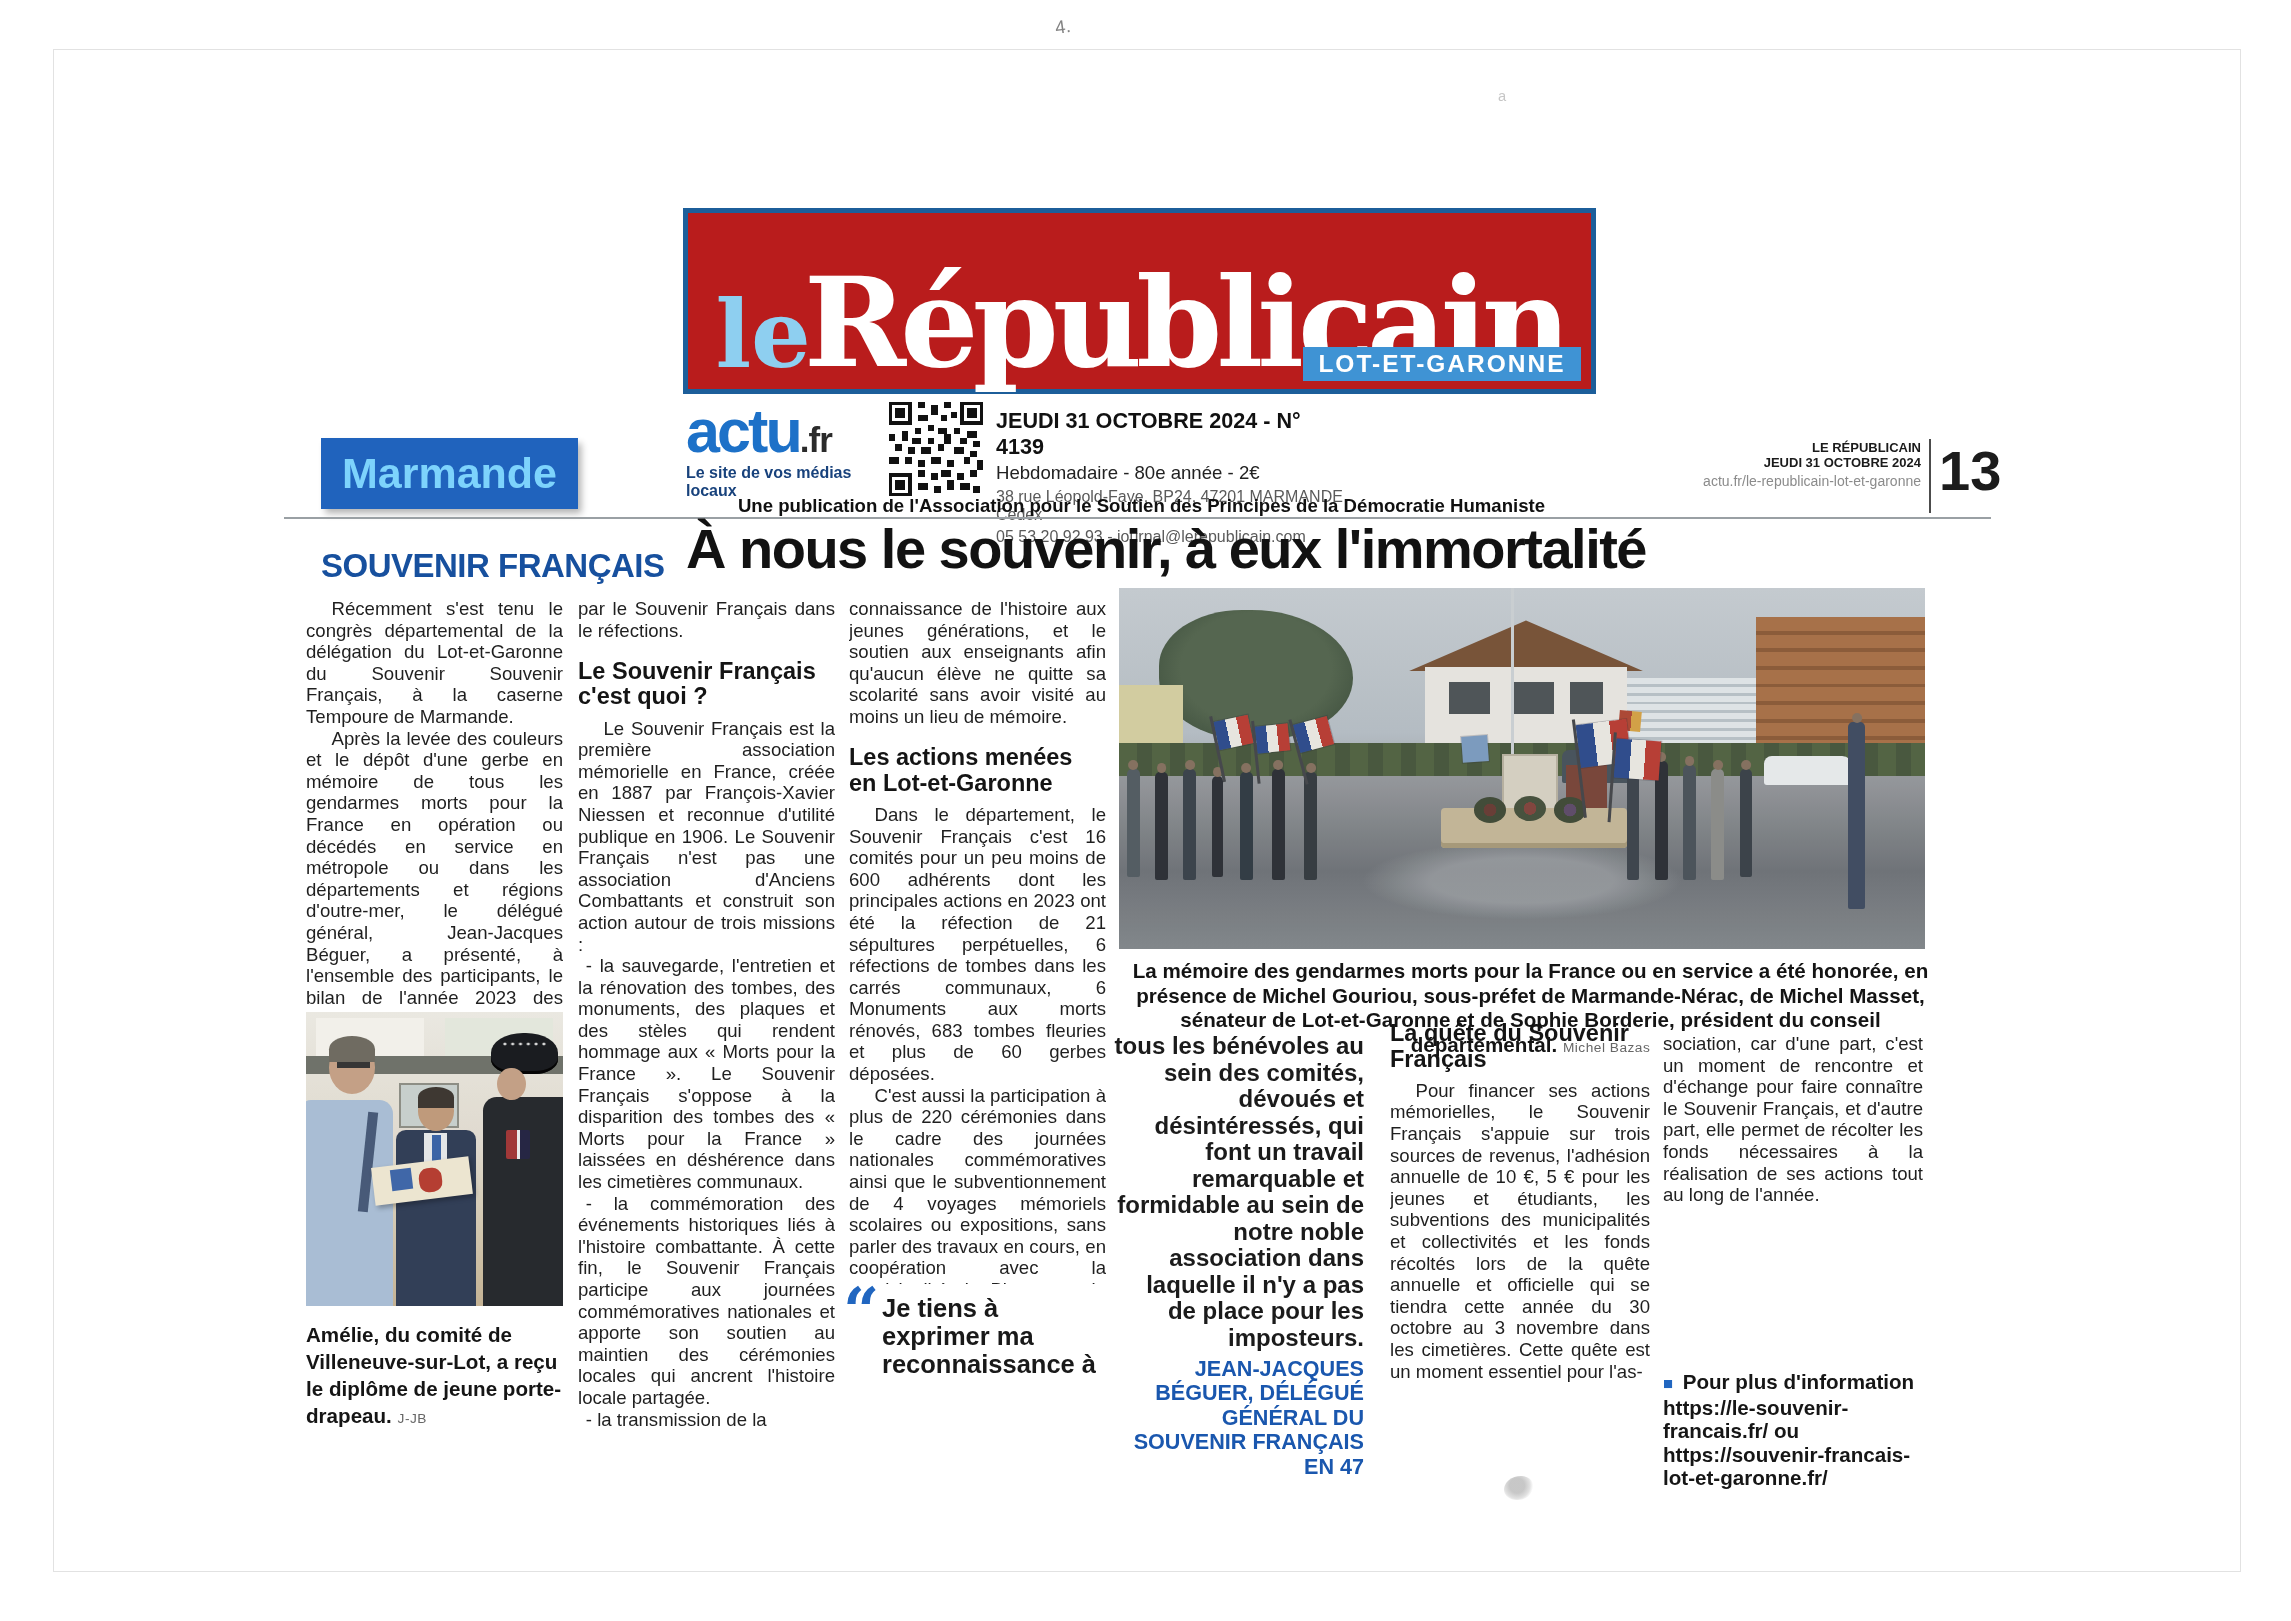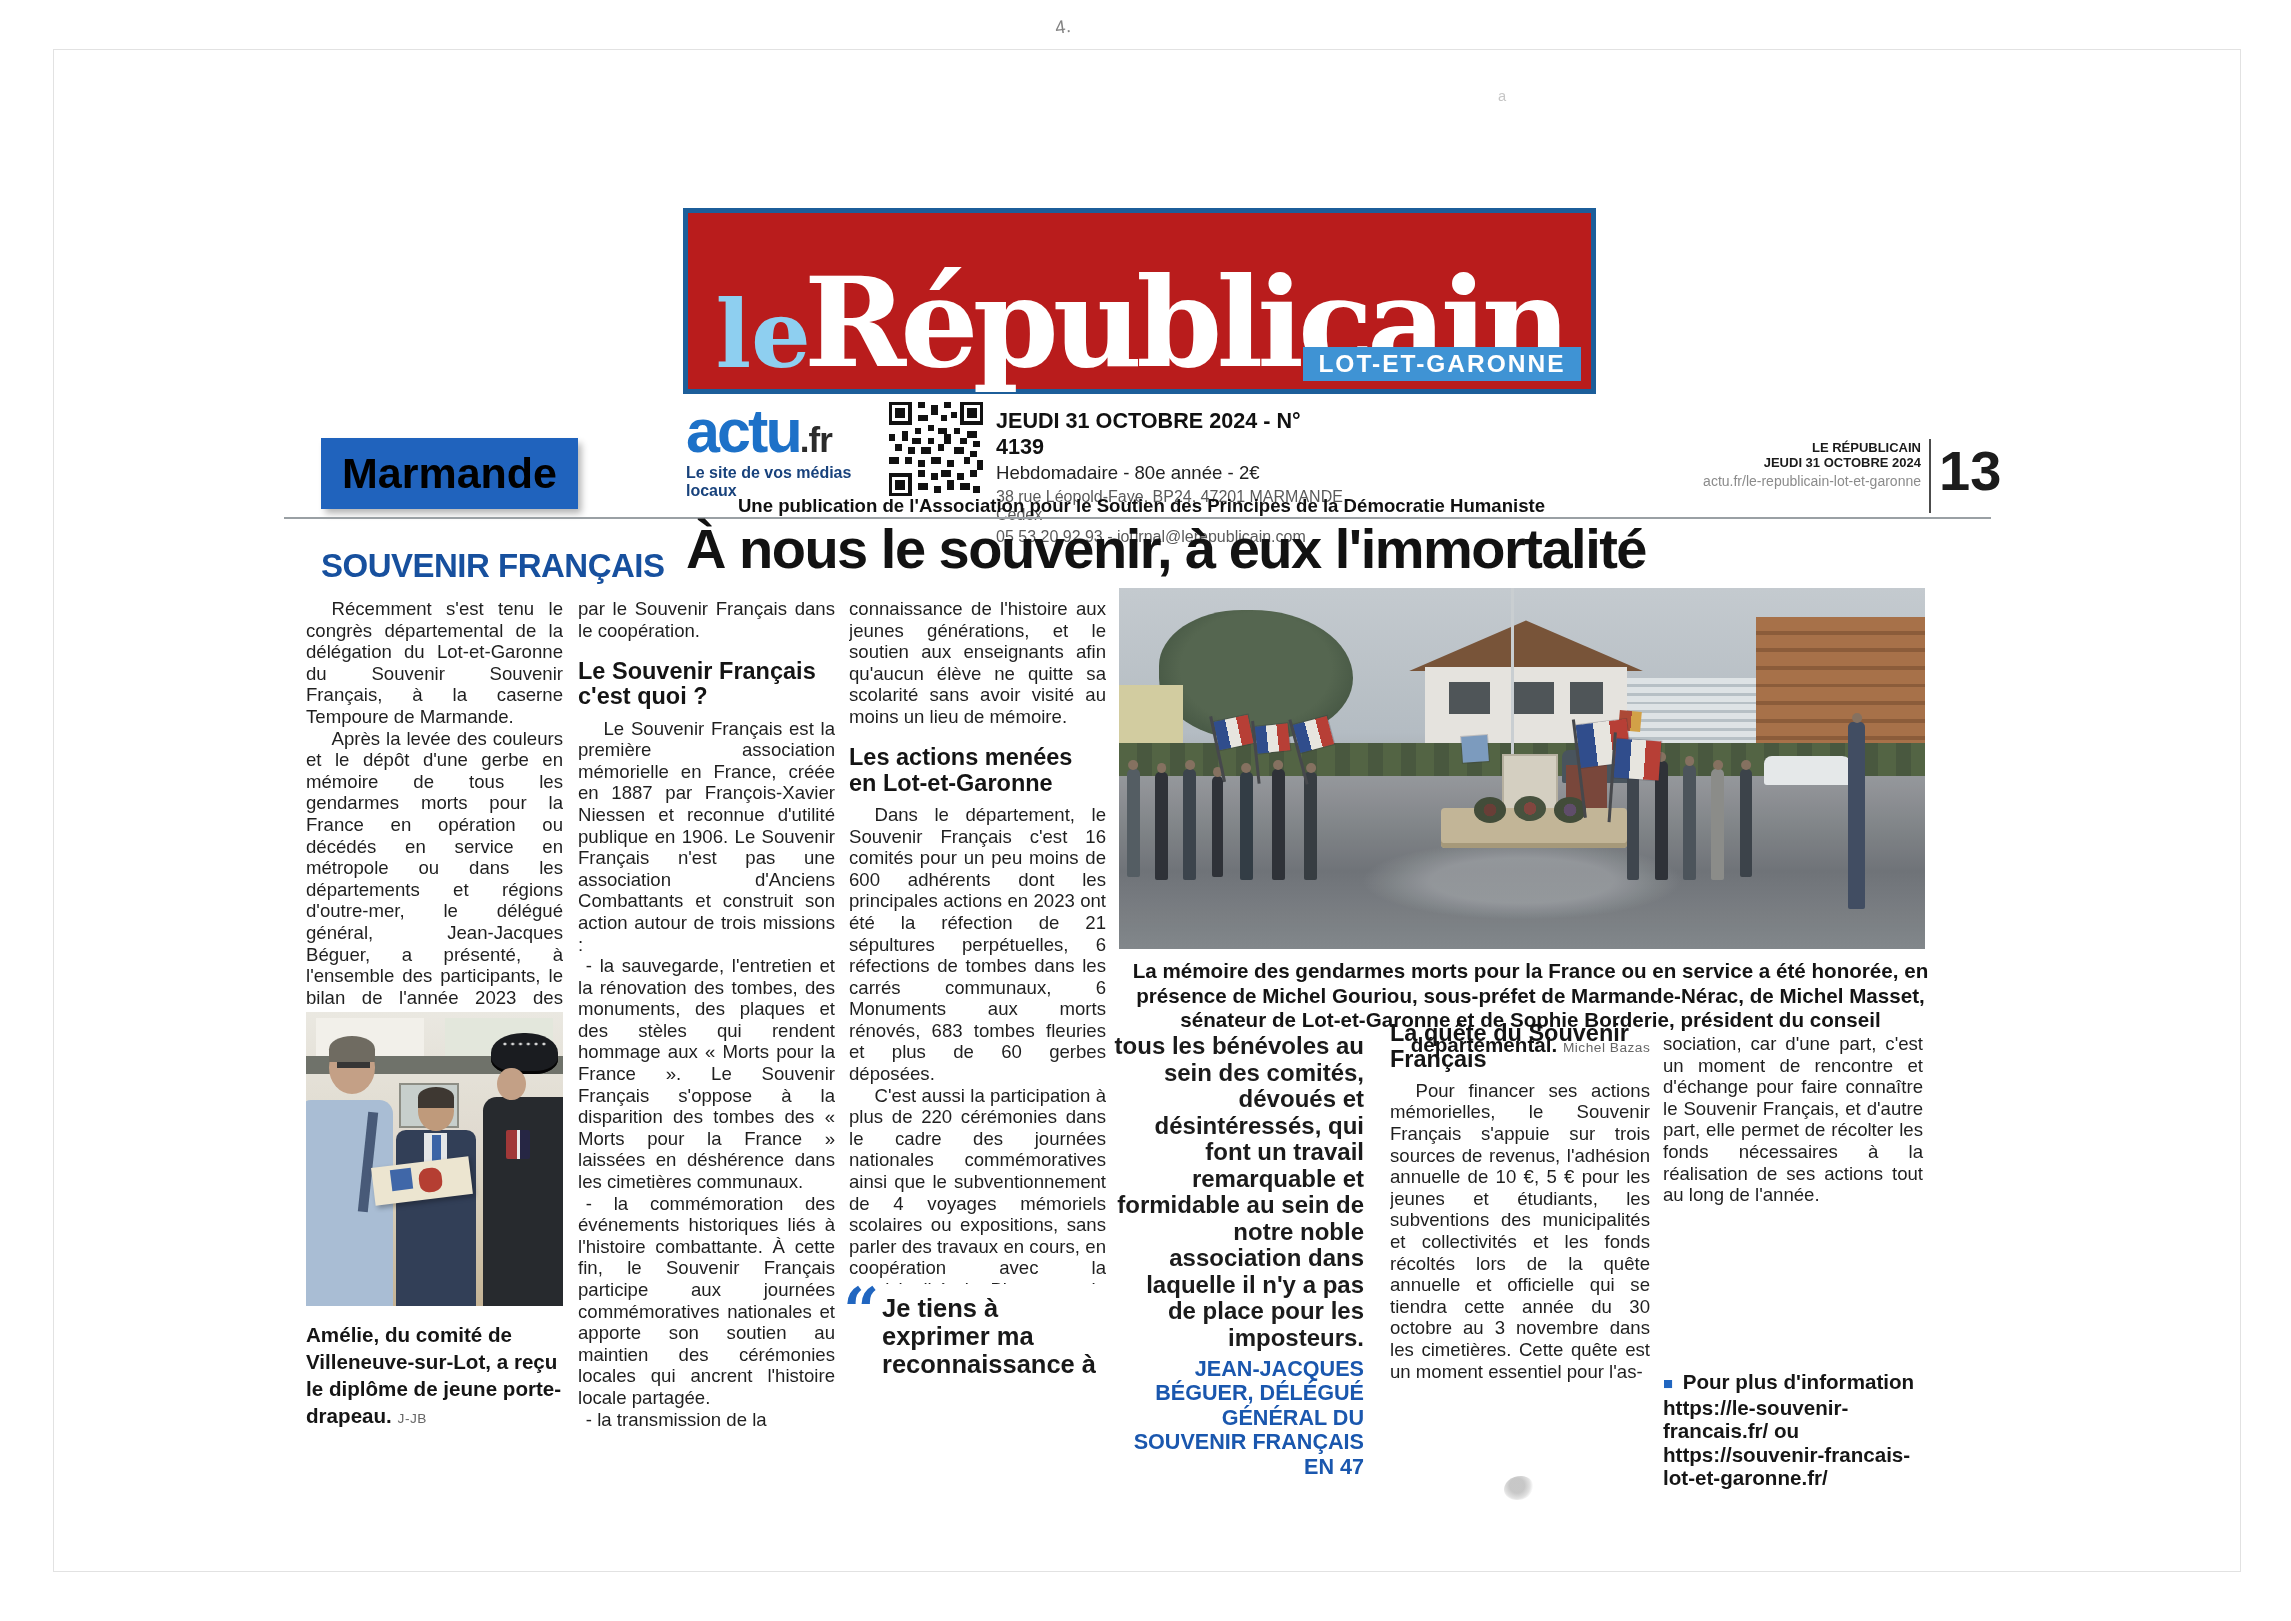--- a/index.html
+++ b/index.html
@@ -19,21 +19,21 @@
   #masthead{left:683px;top:208px;width:913px;height:186px;background:#b91c1c;
       border:5.9px solid #1c5e9a;box-sizing:border-box;}
   #masthead-le{position:absolute;left:27.4px;bottom:7.8px;font-family:"DejaVu Serif",serif;font-weight:bold;
       font-size:94px;color:#8ecff0;line-height:1;}
   #masthead-title{position:absolute;left:116px;bottom:3.9px;font-family:"DejaVu Serif",serif;font-weight:bold;
       font-size:123px;letter-spacing:-5.9px;color:#ffffff;line-height:1;white-space:nowrap;}
   #masthead-region{position:absolute;right:9.8px;bottom:7.8px;background:#3f93d4;color:#ffffff;
       font-size:24.5px;font-weight:bold;letter-spacing:2px;padding:2.9px 15.7px;}
 
   
-  #marmande{left:321px;top:438px;width:257px;height:71px;background:#2063bd;color:#000000;
+  #marmande{left:321px;top:438px;width:257px;height:71px;background:#2063bd;color:#7dd3fc;
       font-size:43px;font-weight:bold;display:flex;align-items:center;justify-content:center;
       box-shadow:3.9px 4.9px 6.9px rgba(0,0,0,.3);}
   #actu-block{left:686px;top:404px;width:201px;height:93px;}
   #actu-brand{font-size:61px;font-weight:bold;letter-spacing:-2.9px;color:#1d71c8;line-height:.9;}
   #actu-tld{font-size:35px;font-weight:bold;color:#2b2b2b;letter-spacing:-1px;}
   #actu-tagline{font-size:16px;font-weight:bold;color:#18427c;margin-top:3.9px;}
   #qr{left:889px;top:402px;width:94px;height:94px;}
   #issue-info{left:996px;top:408px;width:353px;}
   .issue-l1{font-size:21.6px;font-weight:bold;color:#111;}
   .issue-l2{font-size:18.6px;color:#222;margin-top:2px;}
@@ -231,21 +231,21 @@
   <div class="abs" style="left:26%;top:51%;width:38%;height:13%;background:#f1e9d2;transform:rotate(-7deg);box-shadow:2px 2.9px 4.9px rgba(0,0,0,.3);"></div>
   <div class="abs" style="left:33%;top:53.5%;width:8%;height:7%;background:#3a66b0;transform:rotate(-7deg);"></div>
   <div class="abs" style="left:44%;top:53%;width:9%;height:8%;background:#c0392b;border-radius:40%;transform:rotate(-7deg);"></div>
 </div>
 <div class="abs" id="caption-small">
   <span>Amélie, du comité de Villeneuve-sur-Lot, a reçu le diplôme de jeune porte-drapeau.</span>
   <span class="credit">J-JB</span>
 </div>
 
 <div class="abs col" id="col2">
-  <p>par le Souvenir Français dans le coopération.</p>
+  <p>par le Souvenir Français dans le réfections.</p>
   <h2>Le Souvenir Français c'est quoi ?</h2>
   <p class="indent">Le Souvenir Français est la première association mémorielle en France, créée en 1887 par François-Xavier Niessen et reconnue d'utilité publique en 1906. Le Souvenir Français n'est pas une association d'Anciens Combattants et construit son action autour de trois missions :</p>
   <p class="dash">- la sauvegarde, l'entretien et la rénovation des tombes, des monuments, des plaques et des stèles qui rendent hommage aux « Morts pour la France ». Le Souvenir Français s'oppose à la disparition des tombes des « Morts pour la France » laissées en déshérence dans les cimetières communaux.</p>
   <p class="dash">- la commémoration des événements historiques liés à l'histoire combattante. À cette fin, le Souvenir Français participe aux journées commémoratives nationales et apporte son soutien au maintien des cérémonies locales qui ancrent l'histoire locale partagée.</p>
   <p class="dash">- la transmission de la</p>
 </div>
 
 <div class="abs col" id="col3">
   <p>connaissance de l'histoire aux jeunes générations, et le soutien aux enseignants afin qu'aucun élève ne quitte sa scolarité sans avoir visité au moins un lieu de mémoire.</p>
   <h2>Les actions menées en Lot-et-Garonne</h2>

